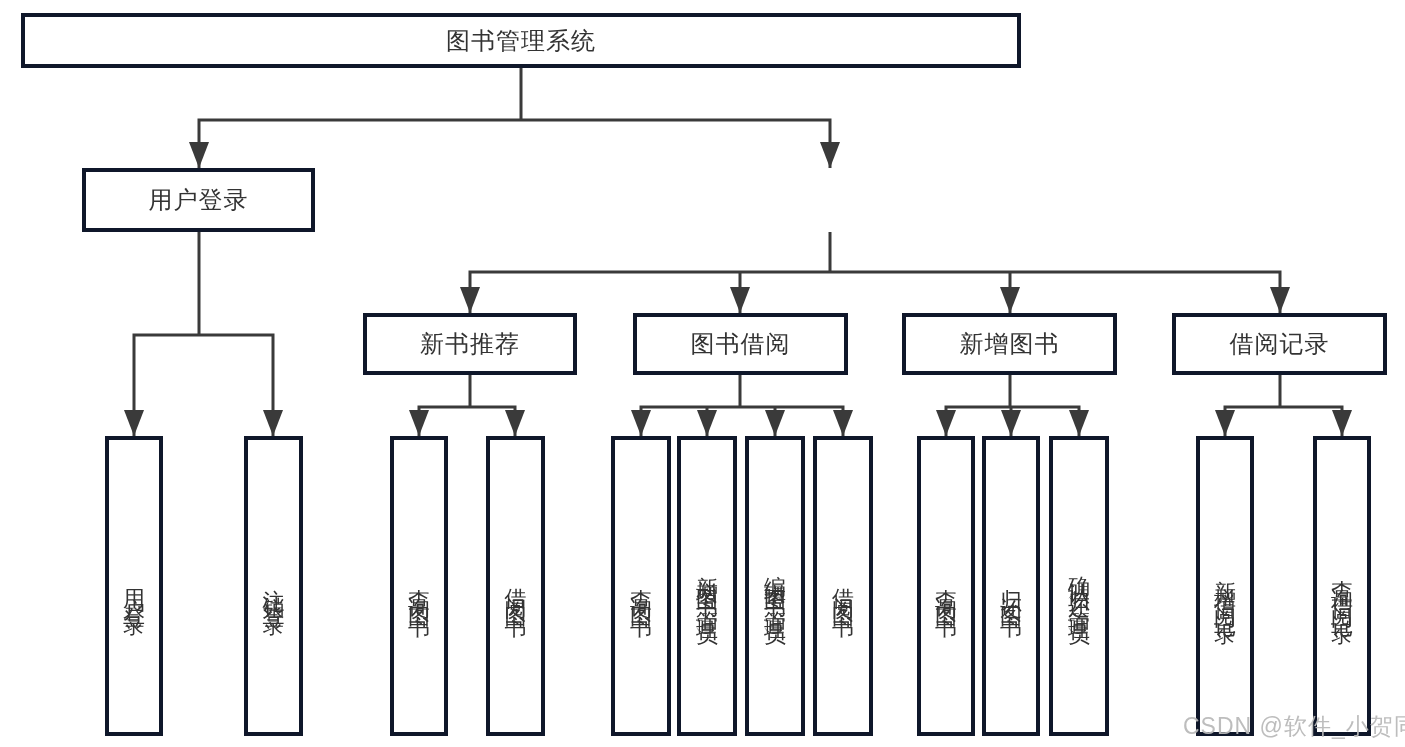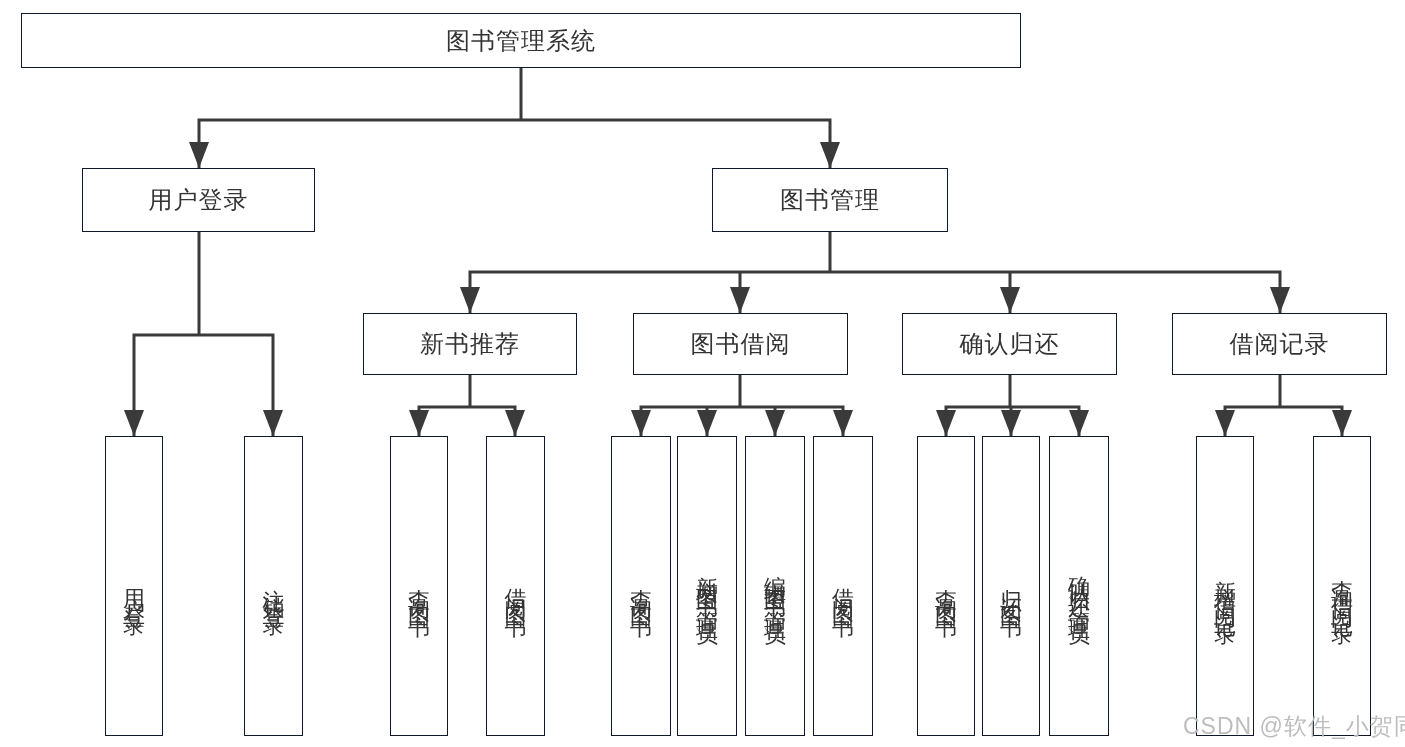--- a/index.html
+++ b/index.html
@@ -7,21 +7,21 @@
     position:relative;
     width:1405px;height:747px;
     background:#ffffff;
     font-family:"Liberation Sans","DejaVu Sans",sans-serif;
     overflow:hidden;
   }
   #connectors{position:absolute;left:0;top:0;z-index:0;}
   .box{
     position:absolute;
     box-sizing:border-box;
-    border:1px solid #0f172a;
+    border:4px solid #0f172a;
     background:#ffffff;
     color:#333333;
     display:flex;
     align-items:center;
     justify-content:center;
     z-index:1;
     text-align:center;
   }
   .hbox{font-size:24px;letter-spacing:1px;}
   .leaf{
@@ -83,25 +83,24 @@
       <path d="M1001 410 L1021 410 L1011 436 Z"></path>
       <path d="M1069 410 L1089 410 L1079 436 Z"></path>
       <path d="M1215 410 L1235 410 L1225 436 Z"></path>
       <path d="M1332 410 L1352 410 L1342 436 Z"></path>
     </g>
   </svg>
 
   <div class="box hbox" style="left:21px;top:13px;width:1000px;height:55px;">图书管理系统</div>
 
   <div class="box hbox" style="left:82px;top:168px;width:233px;height:64px;">用户登录</div>
-  <div class="box hbox" style="left:712px;top:168px;width:236px;height:64px;">图书管理</div>
 
   <div class="box hbox" style="left:633px;top:313px;width:215px;height:62px;">图书借阅</div>
   <div class="box hbox" style="left:363px;top:313px;width:214px;height:62px;">新书推荐</div>
-  <div class="box hbox" style="left:902px;top:313px;width:215px;height:62px;">确认归还</div>
+  <div class="box hbox" style="left:902px;top:313px;width:215px;height:62px;">新增图书</div>
   <div class="box hbox" style="left:1172px;top:313px;width:215px;height:62px;">借阅记录</div>
 
   <div class="box leaf" style="left:105px;top:436px;width:58px;height:300px;">用户登录</div>
   <div class="box leaf" style="left:244px;top:436px;width:59px;height:300px;">注销登录</div>
 
   <div class="box leaf" style="left:390px;top:436px;width:58px;height:300px;">查询图书</div>
   <div class="box leaf" style="left:486px;top:436px;width:59px;height:300px;">借阅图书</div>
 
   <div class="box leaf" style="left:611px;top:436px;width:60px;height:300px;">查询图书</div>
   <div class="box leaf leaf-long" style="left:677px;top:436px;width:60px;height:300px;">新增图书（管理员）</div>

